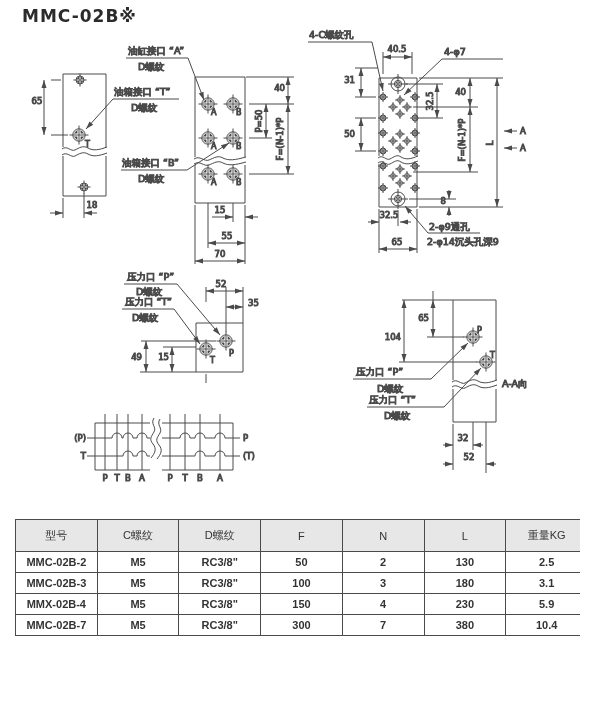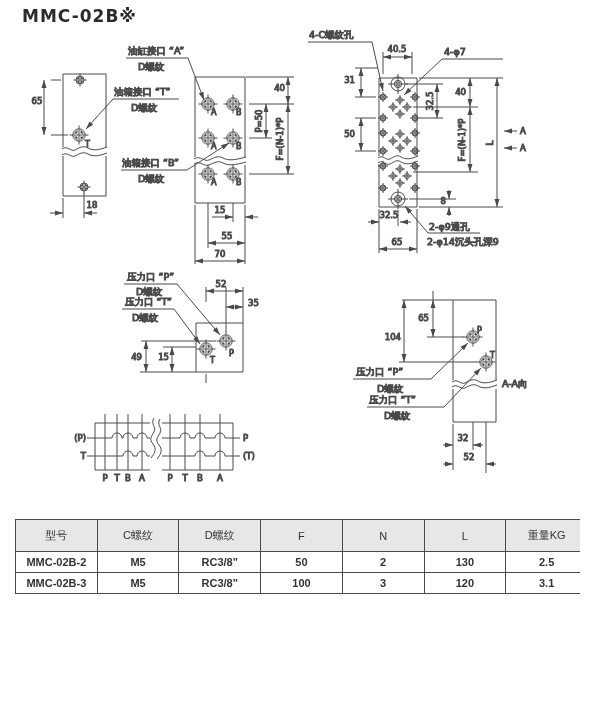--- a/index.html
+++ b/index.html
@@ -397,18 +397,36 @@
           <td>2</td>
           <td>130</td>
           <td>2.5</td>
         </tr>
         <tr>
           <td>MMC-02B-3</td>
           <td>M5</td>
           <td>RC3/8"</td>
           <td>100</td>
           <td>3</td>
-          <td>120</td>
+          <td>180</td>
           <td>3.1</td>
+        </tr>
+        <tr>
+          <td>MMX-02B-4</td>
+          <td>M5</td>
+          <td>RC3/8"</td>
+          <td>150</td>
+          <td>4</td>
+          <td>230</td>
+          <td>5.9</td>
+        </tr>
+        <tr>
+          <td>MMC-02B-7</td>
+          <td>M5</td>
+          <td>RC3/8"</td>
+          <td>300</td>
+          <td>7</td>
+          <td>380</td>
+          <td>10.4</td>
         </tr>
       </tbody>
   </table>
 </div>
 
 </body></html>

